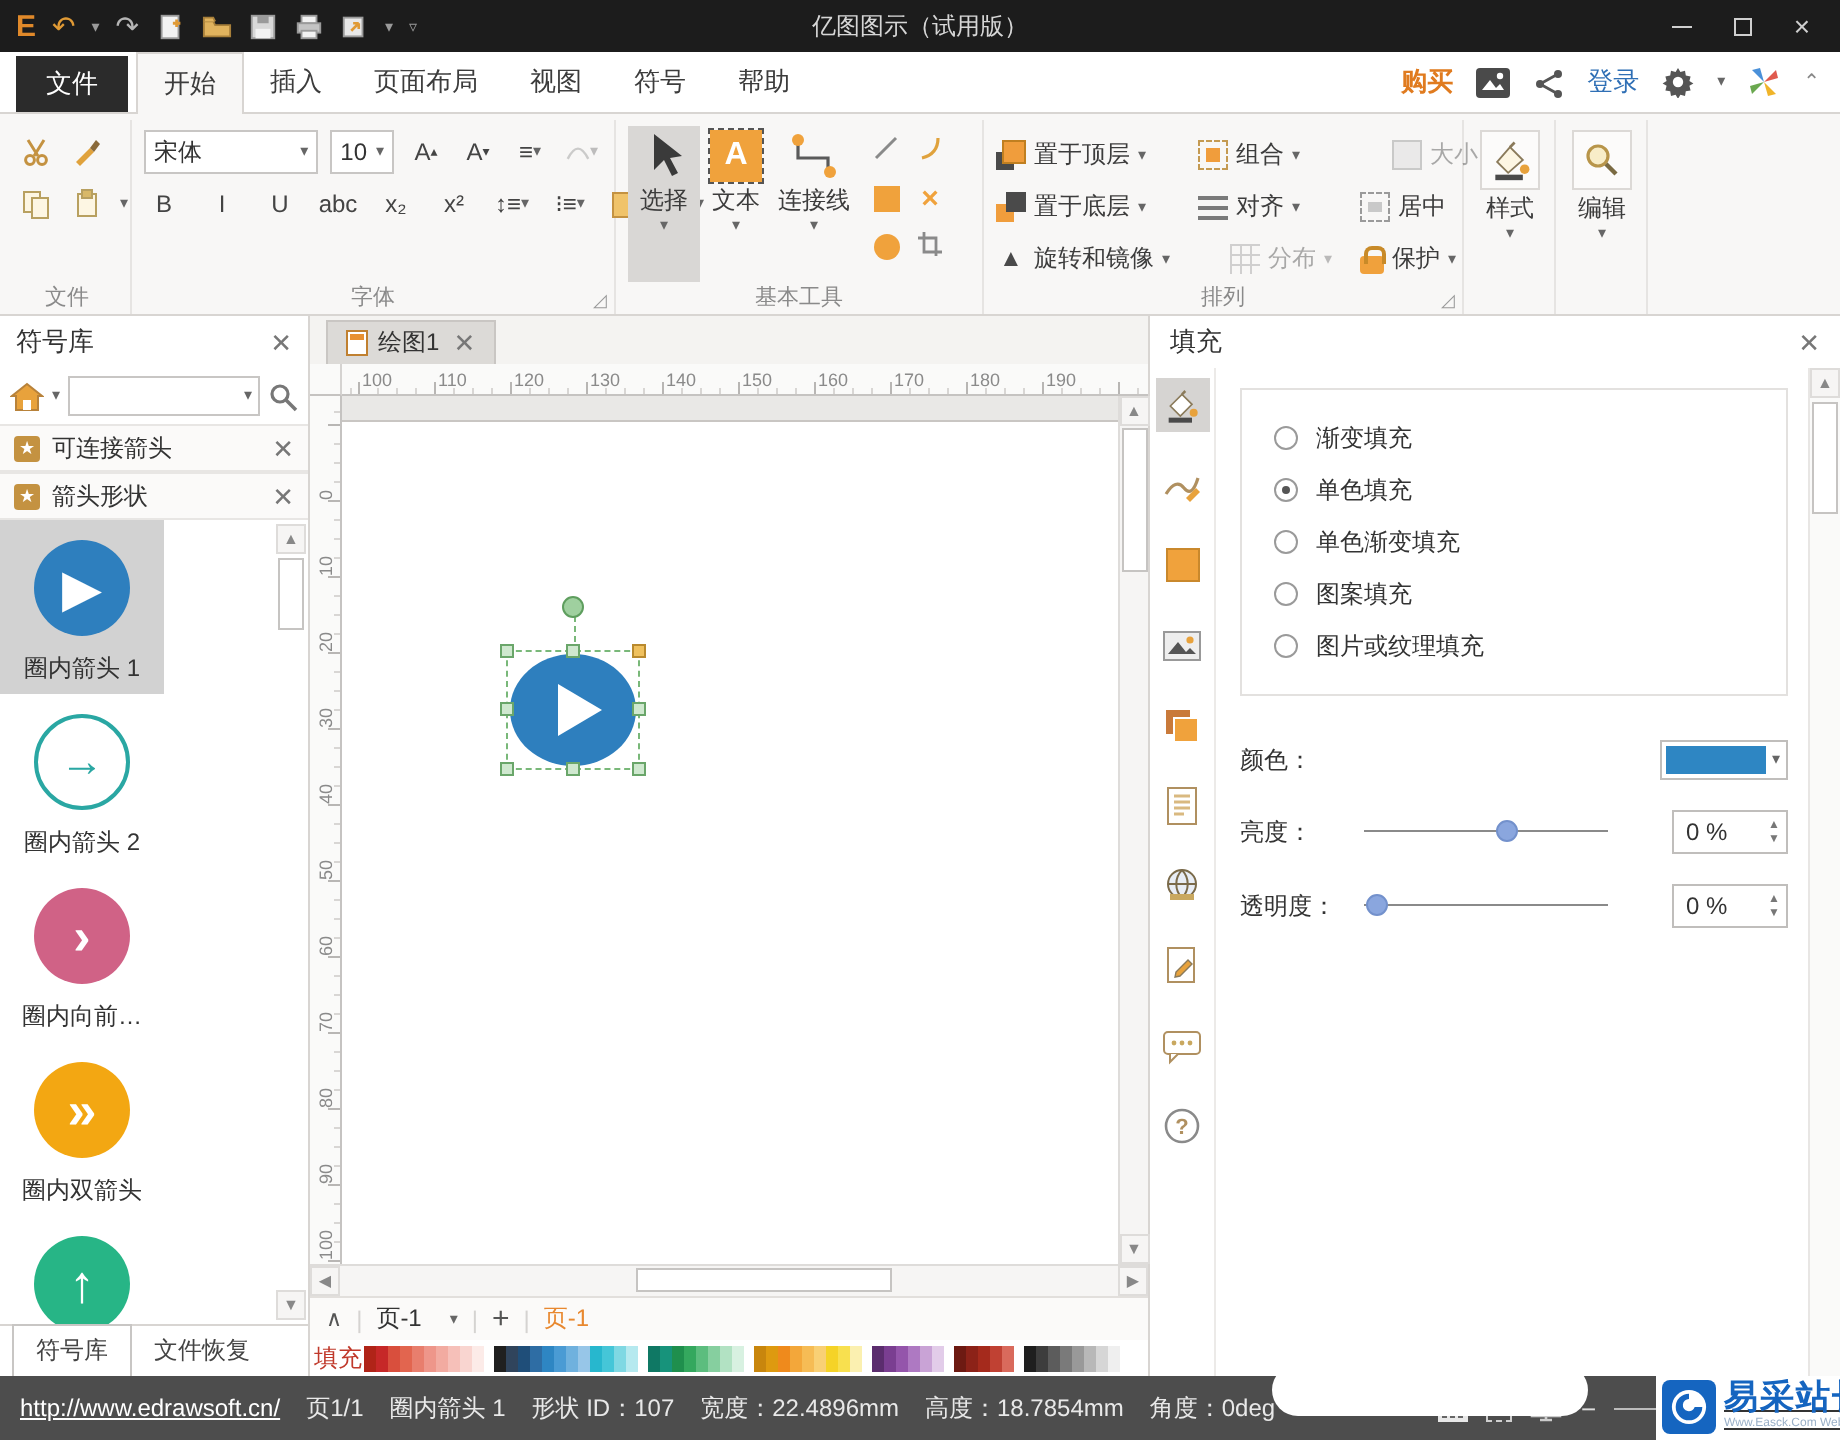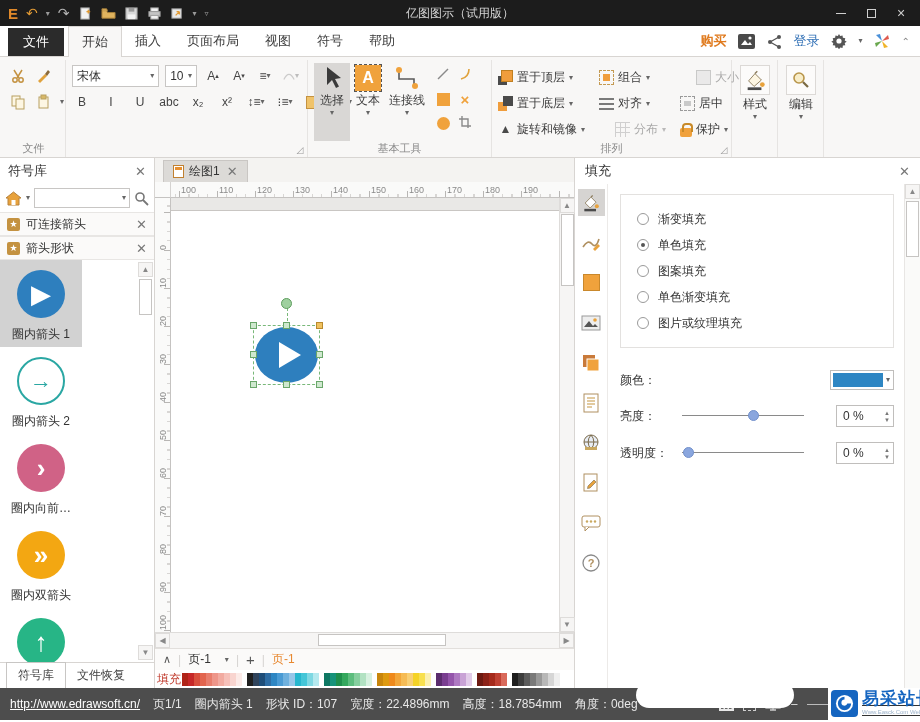--- a/index.html
+++ b/index.html
@@ -366,20 +366,21 @@
             <span class="caret">▾</span>
           </span>
         <span class="tbtn">
             <span style="display:inline-flex;flex-direction:column;align-items:center;line-height:1;">
               <span style="font-weight:bold;">A</span>
               <span class="grayline"></span>
             </span>
             <span class="caret">▾</span>
           </span>
       </div>
+      <div class="rg-label">字体</div>
       <div class="launcher">◿</div>
     </div>
 
     <div class="rgroup" style="width:184px;display:flex;">
       <div class="bigbtn sel">
         <svg width="26" height="26" viewBox="0 0 26 26">
             <path d="M8 2 L8 20 L13 15 L17 23 L20 21.5 L16 14 L22 13 Z" fill="#3a3a3a"></path>
           </svg>
         <span class="lbl">选择</span>
         <span class="caret">▾</span>
@@ -819,25 +820,25 @@
               <div class="radio-row">
                 <span class="radio"></span>
                 <span>渐变填充</span>
               </div>
               <div class="radio-row selected">
                 <span class="radio"></span>
                 <span>单色填充</span>
               </div>
               <div class="radio-row">
                 <span class="radio"></span>
-                <span>图案填充</span>
+                <span>单色渐变填充</span>
               </div>
               <div class="radio-row">
                 <span class="radio"></span>
-                <span>单色渐变填充</span>
+                <span>图案填充</span>
               </div>
               <div class="radio-row">
                 <span class="radio"></span>
                 <span>图片或纹理填充</span>
               </div>
             </div>
           <div class="fp-row" style="margin-top:22px;">
             <span class="fp-lbl">颜色：</span>
             <div class="color-dd">
               <span class="color-chip" style="background: rgb(46, 134, 195);"></span>

